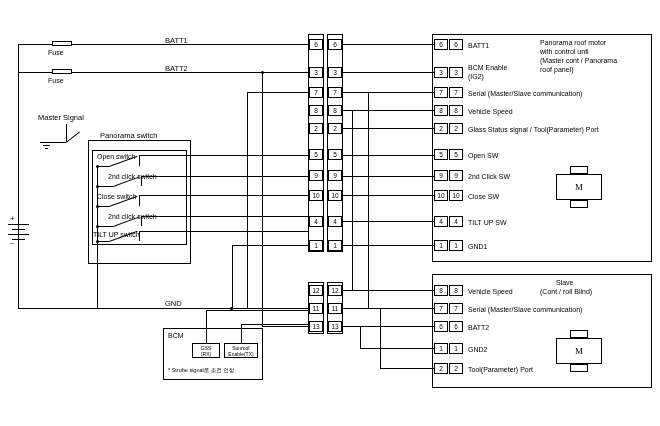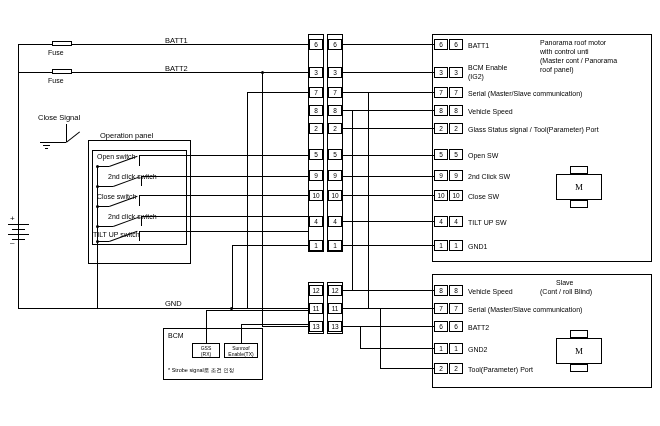--- a/index.html
+++ b/index.html
@@ -81,35 +81,35 @@
 
   <div class="fuse" style="left:52px; top:41px; width:20px;"></div>
   <div class="lbl" style="left:48px; top:48px;">Fuse</div>
   <div class="fuse" style="left:52px; top:69px; width:20px;"></div>
   <div class="lbl" style="left:48px; top:76px;">Fuse</div>
 
   <div class="lbl" style="left:165px; top:36px; font-size:7.5px;">BATT1</div>
   <div class="lbl" style="left:165px; top:64px; font-size:7.5px;">BATT2</div>
   <div class="lbl" style="left:165px; top:299px; font-size:7.5px;">GND</div>
 
-  <div class="lbl" style="left:38px; top:113px; font-size:7.5px;">Close Signal</div>
+  <div class="lbl" style="left:38px; top:113px; font-size:7.5px;">Master Signal</div>
   <div class="wire v" style="left:66px; top:124px; height:18px;"></div>
   <div class="sw" style="left:66px; top:142px; width:17px; transform:rotate(-38deg);"></div>
   <div class="wire h" style="left:46px; top:142px; width:20px;"></div>
   <div class="gndbar" style="left:40px; top:142px; width:12px; height:1px;"></div>
   <div class="gndbar" style="left:43px; top:145px; width:7px; height:1px;"></div>
   <div class="gndbar" style="left:45px; top:148px; width:3px; height:1px;"></div>
   <div class="wire v" style="left:66px; top:142px; height:0px;"></div>
 
   <div class="wire h" style="left:66px; top:124px; width:0px;"></div>
   <div class="wire v" style="left:247px; top:92px; height:216px;"></div>
   <div class="wire h" style="left:247px; top:92px; width:63px;"></div>
 
   <div class="box" style="left:88px; top:140px; width:103px; height:124px;"></div>
-  <div class="lbl" style="left:100px; top:131px; font-size:7.5px;">Operation panel</div>
+  <div class="lbl" style="left:100px; top:131px; font-size:7.5px;">Panorama switch</div>
 
   <div class="box" style="left:92px; top:150px; width:95px; height:95px;"></div>
 
   <div class="lbl" style="left:97px; top:152px;">Open switch</div>
   <div class="wire h" style="left:97px; top:166px; width:12px;"></div>
   <div class="sw" style="left:109px; top:166px; width:30px; transform:rotate(-20deg);"></div>
   <div class="dot" style="left:96px; top:165px;"></div>
 
   <div class="lbl" style="left:108px; top:172px;">2nd click switch</div>
   <div class="wire h" style="left:97px; top:186px; width:16px;"></div>

